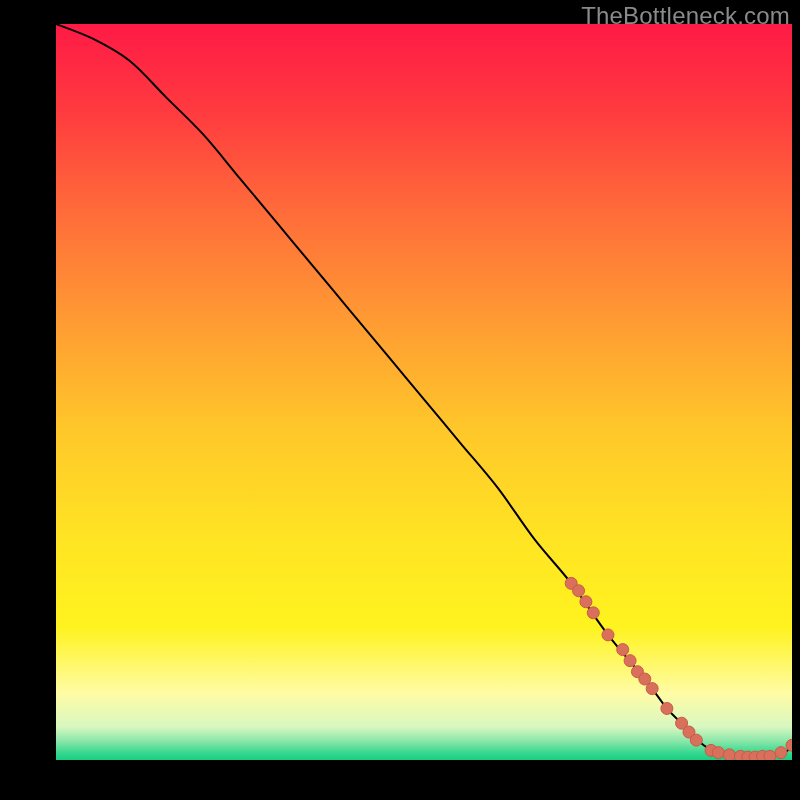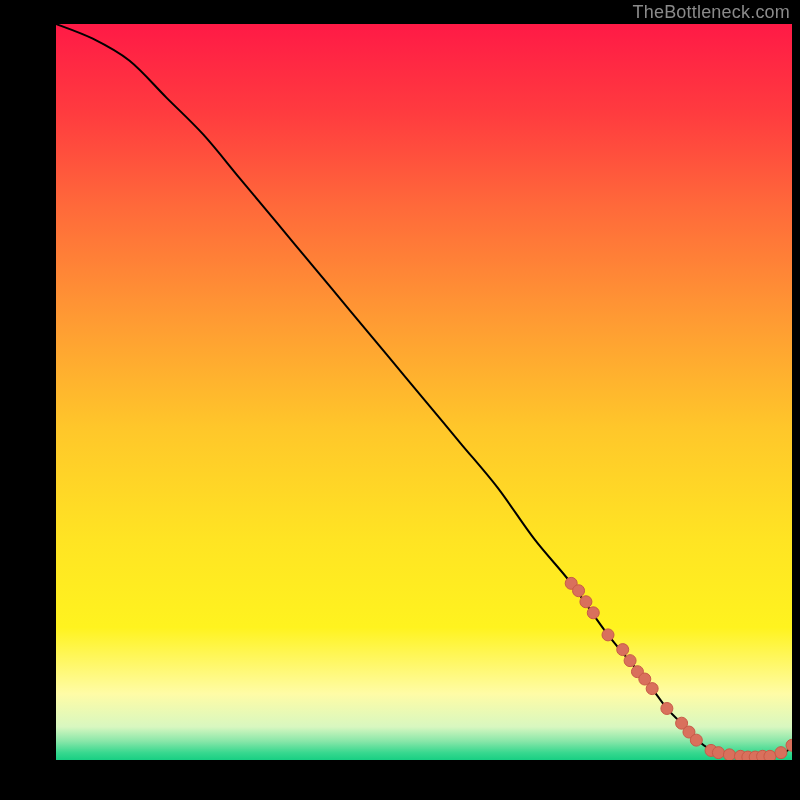--- a/index.html
+++ b/index.html
@@ -5,21 +5,21 @@
   * { margin: 0; padding: 0; box-sizing: border-box; }
   html, body { width: 800px; height: 800px; overflow: hidden; background: #000; }
   .stage { position: relative; width: 800px; height: 800px; background: #000; }
   .plot { position: absolute; left: 56px; top: 24px; width: 736px; height: 736px; overflow: hidden; }
   .gradient { position: absolute; inset: 0; }
   svg.curve { position: absolute; inset: 0; }
   .attrib {
     position: absolute;
     top: 2px; right: 10px;
     font-family: Arial, Helvetica, sans-serif;
-    font-size: 18px;
+    font-size: 24px;
     color: #8a8a8a;
     letter-spacing: 0.2px;
   }
 </style>
 </head>
 <body>
 
 <div class="stage">
   <div class="plot">
     <svg class="gradient" viewBox="0 0 736 736" preserveAspectRatio="none">

